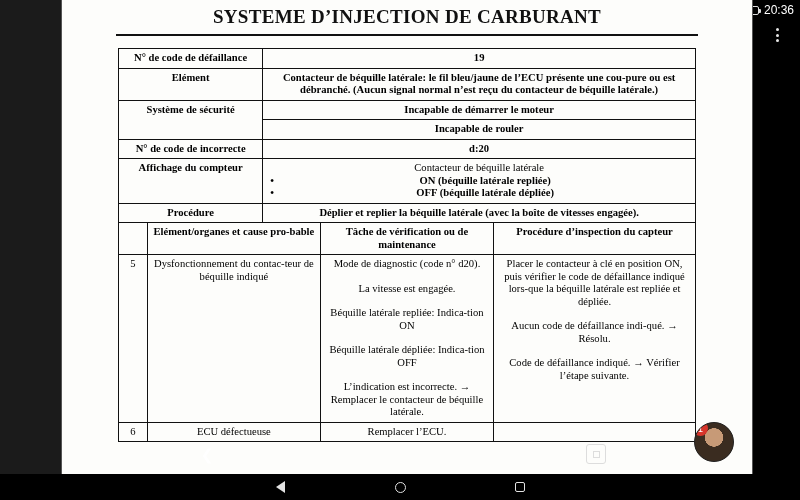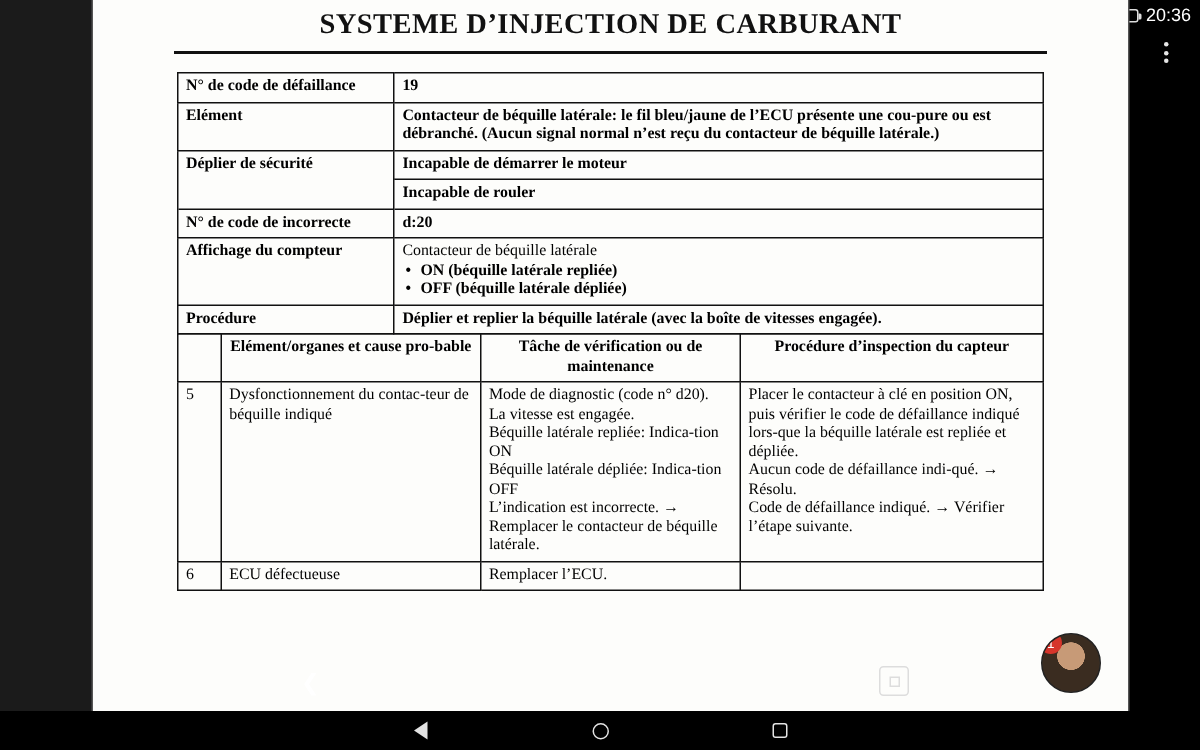--- a/index.html
+++ b/index.html
@@ -95,33 +95,34 @@
     width: 100%;
     border-collapse: collapse;
     font-size: 10.6px;
     line-height: 1.18;
     table-layout: fixed;
   }
   table.tbl td {
     border: 1px solid #111;
     padding: 3px 5px;
     vertical-align: top;
+    text-align: center;
   }
   .bold { font-weight: bold; }
   .labelcell { font-weight: bold; }
   .nb { border-bottom: none !important; }
   .vmid { vertical-align: middle; }
   .bullets { margin: 0; padding-left: 12px; list-style: none; }
   .bullets li { position: relative; }
   .bullets li::before {
     content: "\2022"; position: absolute; left: -10px; top: 0;
   }
   .hdrcell { font-weight: bold; text-align: center; vertical-align: middle; }
   .cell p { margin: 0 0 0 0; }
-  .cell p + p { margin-top: 0px; }
+  .cell p + p { margin-top: 12px; }
 
   
   #bottombar {
     position: absolute; left: 0; bottom: 26px; width: 800px; height: 34px;
     pointer-events: none;
   }
   #sharebtn {
     position: absolute; left: 196px; top: 4px;
     width: 22px; height: 22px; color: #fff; font-size: 15px;
     display: flex; align-items: center; justify-content: center;
@@ -228,21 +229,21 @@
             <td class="labelcell vmid">N° de code de défaillance</td>
             <td class="bold" colspan="3">19</td>
           </tr>
 
           <tr>
             <td class="labelcell vmid">Elément</td>
             <td class="bold" colspan="3">Contacteur de béquille latérale: le fil bleu/jaune de l’ECU présente une cou-pure ou est débranché. (Aucun signal normal n’est reçu du contacteur de béquille latérale.)</td>
           </tr>
 
           <tr>
-            <td class="labelcell vmid nb" rowspan="2">Déplier de sécurité</td>
+            <td class="labelcell vmid nb" rowspan="2">Système de sécurité</td>
             <td class="bold" colspan="3">Incapable de démarrer le moteur</td>
           </tr>
           <tr>
             <td class="bold" colspan="3">Incapable de rouler</td>
           </tr>
 
           <tr>
             <td class="labelcell vmid">N° de code de incorrecte</td>
             <td class="bold" colspan="3">d:20</td>
           </tr>

